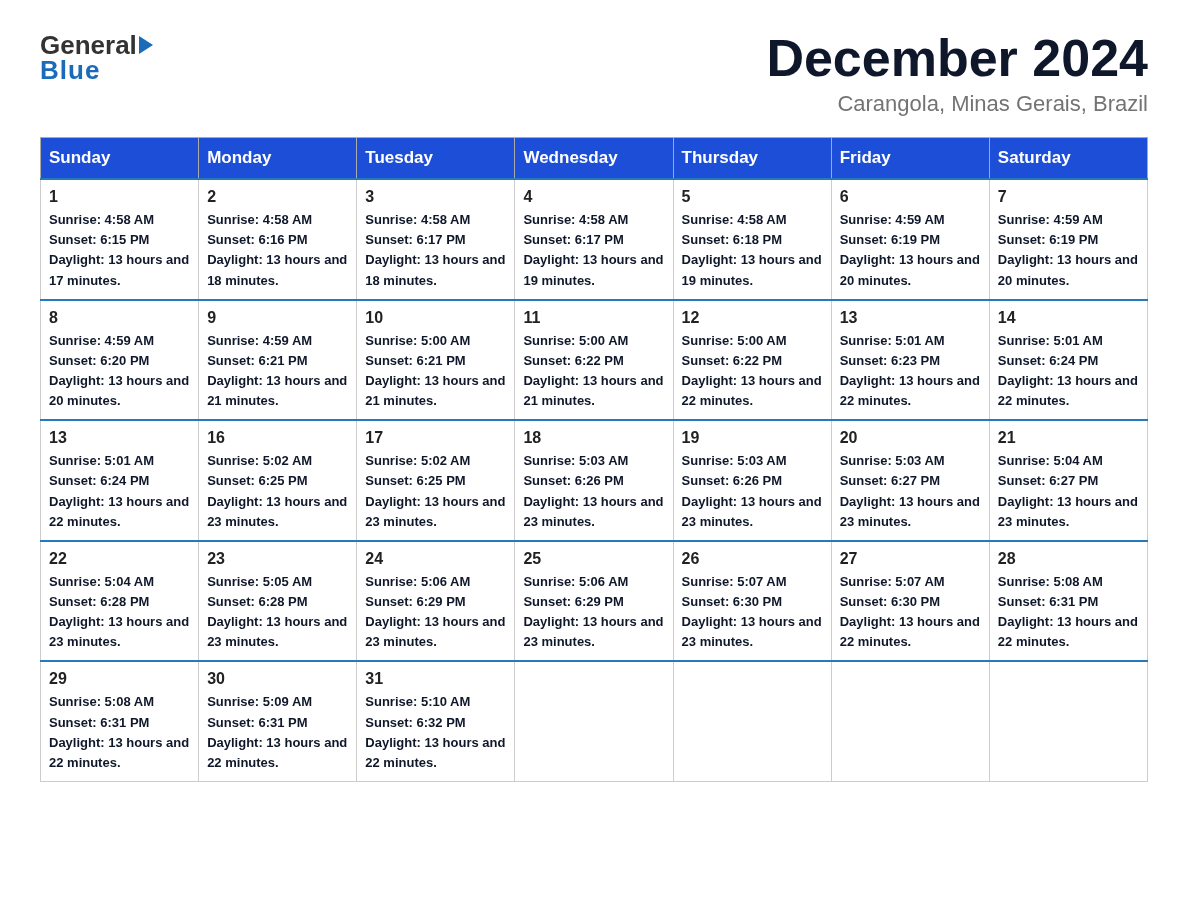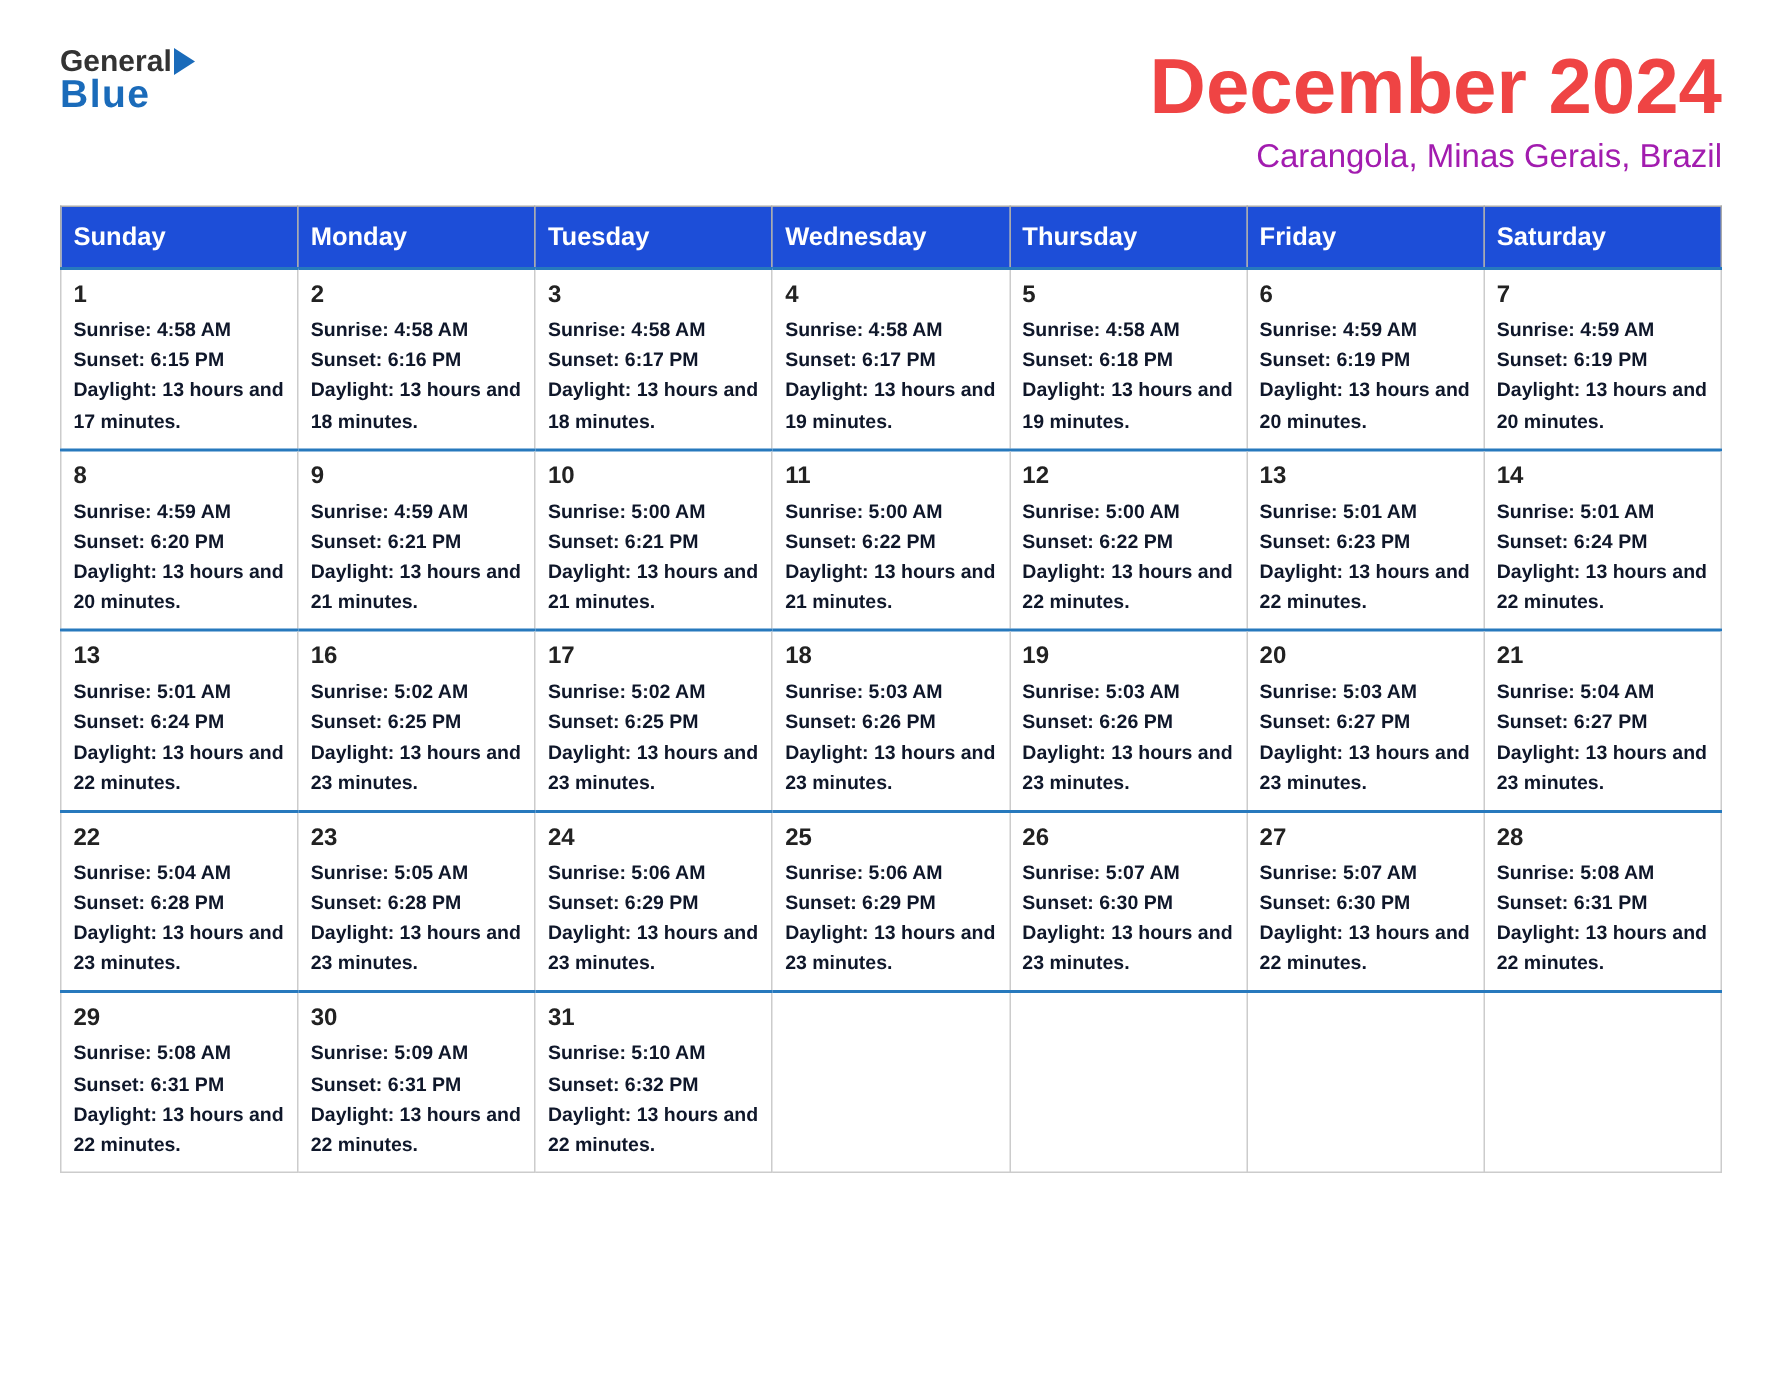--- a/index.html
+++ b/index.html
@@ -17,21 +17,21 @@
       margin-bottom: 20px;
     }
     .logo {
       display: flex;
       flex-direction: column;
       align-items: flex-start;
     }
     .logo-text {
       display: flex;
       align-items: center;
-      font-size: 20px;
+      font-size: 26px;
       font-weight: bold;
       color: #333;
       justify-content: space-between;
     }
     .logo-general { color: #333; }
     .logo-triangle {
       width: 0;
       height: 0;
       border-left: 14px solid #1a6bba;
       border-top: 9px solid transparent;
@@ -47,27 +47,27 @@
       margin-top: -6px;
       letter-spacing: 1px;
       text-align: center;
     }
     .title-area {
       text-align: right;
     }
     .month-title {
       font-size: 52px;
       font-weight: bold;
-      color: #ef4444;
+      color: #0f172a;
       line-height: 1.1;
       text-align: center;
     }
     .location {
       font-size: 22px;
-      color: #a21caf;
+      color: #737373;
       margin-top: 4px;
     }
     .calendar {
       width: 100%;
       border-collapse: collapse;
       border: 1px solid #aaa;
     }
     .calendar th {
       background-color: #1d4ed8;
       color: #fff;

